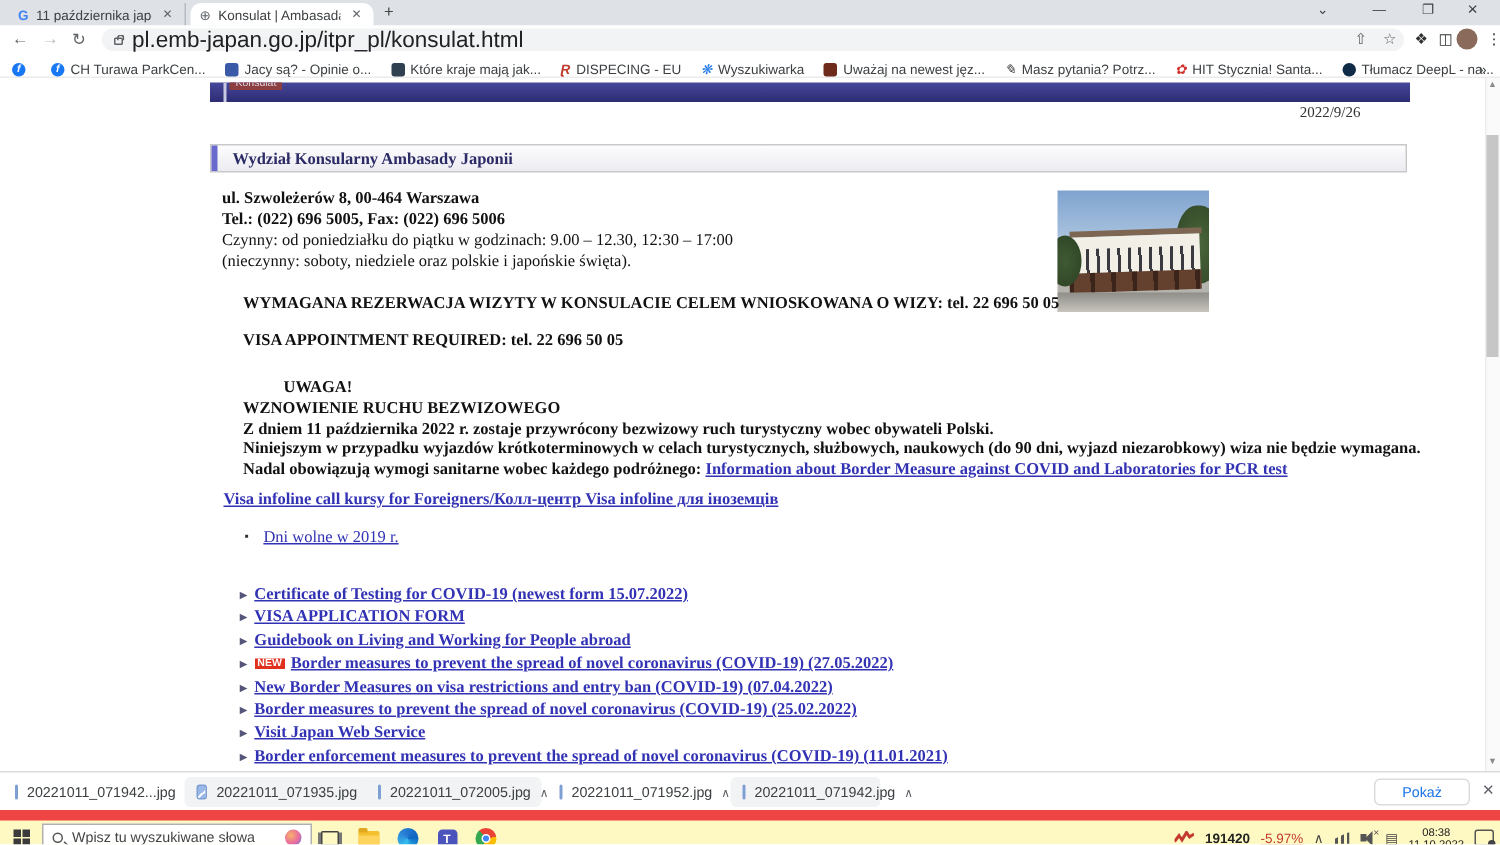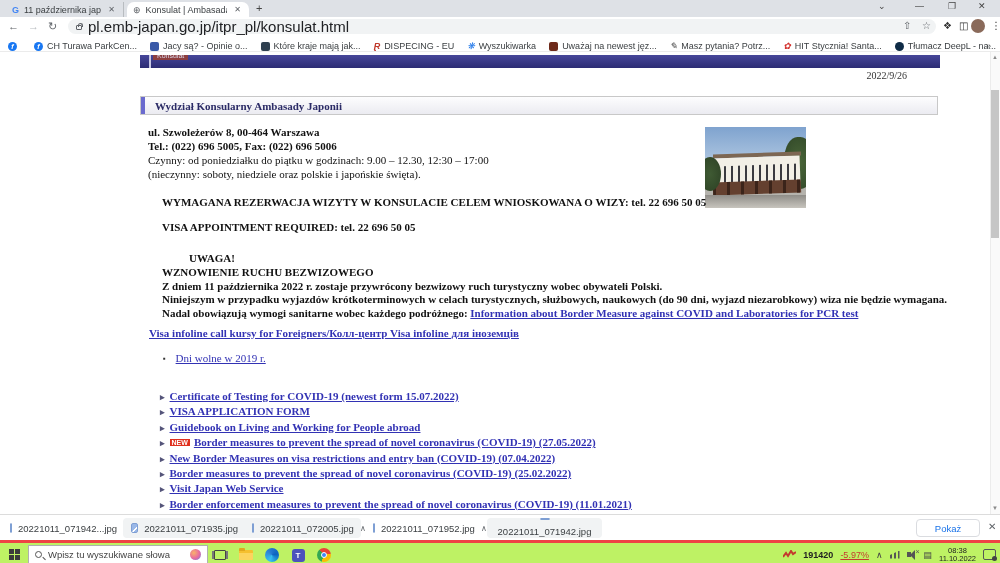--- a/index.html
+++ b/index.html
@@ -99,21 +99,21 @@
   .dlchip.gray { background:#f1f3f4; border-radius:4px; }
   .dlimg { width:10px; height:10px; border-radius:2px;
            background:linear-gradient(135deg,#9ab8e8 55%, #fff 55% 70%, #9ab8e8 70%); border:1px solid #7e9fd4; }
   .dlchev { color:#5f6368; font-size:8px; }
   .showall { position:absolute; left:916px; top:4px; width:64px; height:18px; border:1px solid #dadce0;
              border-radius:4px; background:#fff; color:#1a73e8; font-size:9.5px; text-align:center;
              line-height:17px; }
   .dlclose { position:absolute; left:988px; top:6px; color:#5f6368; font-size:10px; }
 
   
-  .taskbar { left:0; top:540px; width:1000px; height:23px; background:#bef264; border-top:3px solid #ef4444; }
+  .taskbar { left:0; top:540px; width:1000px; height:23px; background:#fef9c3; border-top:7px solid #ef4444; }
   .startlogo { position:absolute; left:9px; top:6px; width:11px; height:11px;
                display:grid; grid-template-columns:5px 5px; grid-template-rows:5px 5px; gap:1px; }
   .startlogo div { background:#3b3b3b; }
   .tsearch { position:absolute; left:28px; top:2px; width:180px; height:19px; background:#fff;
              border:1px solid #b0b0b0; display:flex; align-items:center; padding:0 6px; gap:6px;
              font-size:9.5px; color:#444; }
   .mag { width:7px; height:7px; border:1.3px solid #555; border-radius:50%; position:relative; flex:0 0 auto; }
   .mag:after { content:""; position:absolute; left:6px; top:6px; width:4px; height:1.3px; background:#555;
              transform:rotate(45deg); }
   .bingdot { margin-left:auto; width:11px; height:11px; border-radius:50%;
@@ -313,21 +313,21 @@
     <div class="dlchip gray" style="left:244px; width:117px;">
       <span class="dlimg"></span>
       <span>20221011_072005.jpg</span>
       <span class="dlchev">∧</span>
     </div>
     <div class="dlchip" style="left:365px; width:117px;">
       <span class="dlimg"></span>
       <span>20221011_071952.jpg</span>
       <span class="dlchev">∧</span>
     </div>
-    <div class="dlchip gray" style="left:487px; width:115px;flex-direction:column;">
+    <div class="dlchip gray" style="left:487px; width:100px;">
       <span class="dlimg"></span>
       <span>20221011_071942.jpg</span>
       <span class="dlchev">∧</span>
     </div>
     <div class="showall">Pokaż wszystkie</div>
     <div class="dlclose">✕</div>
   </div>
 
   <div class="abs taskbar">
     <div class="startlogo">

